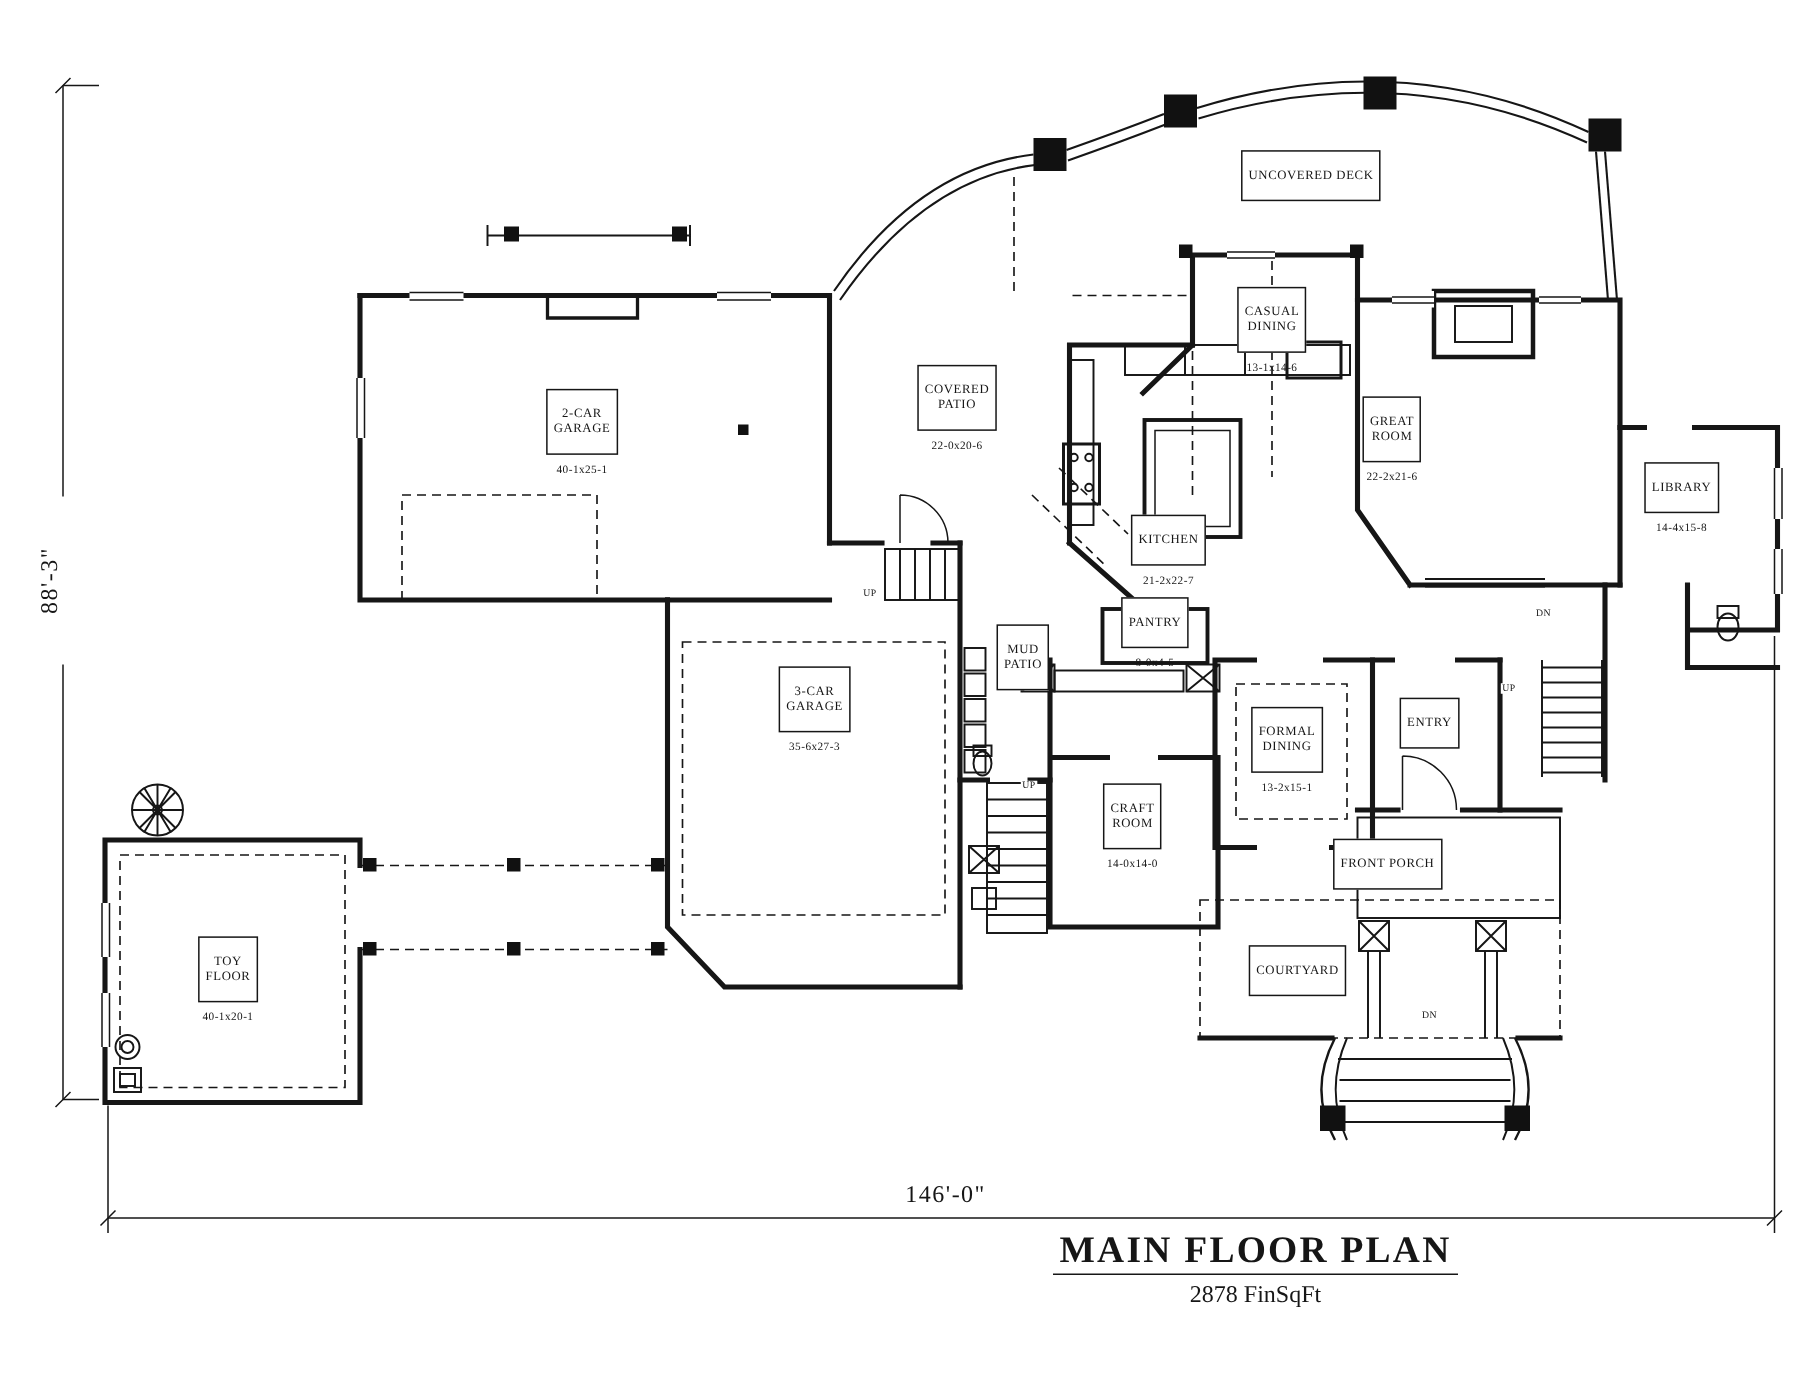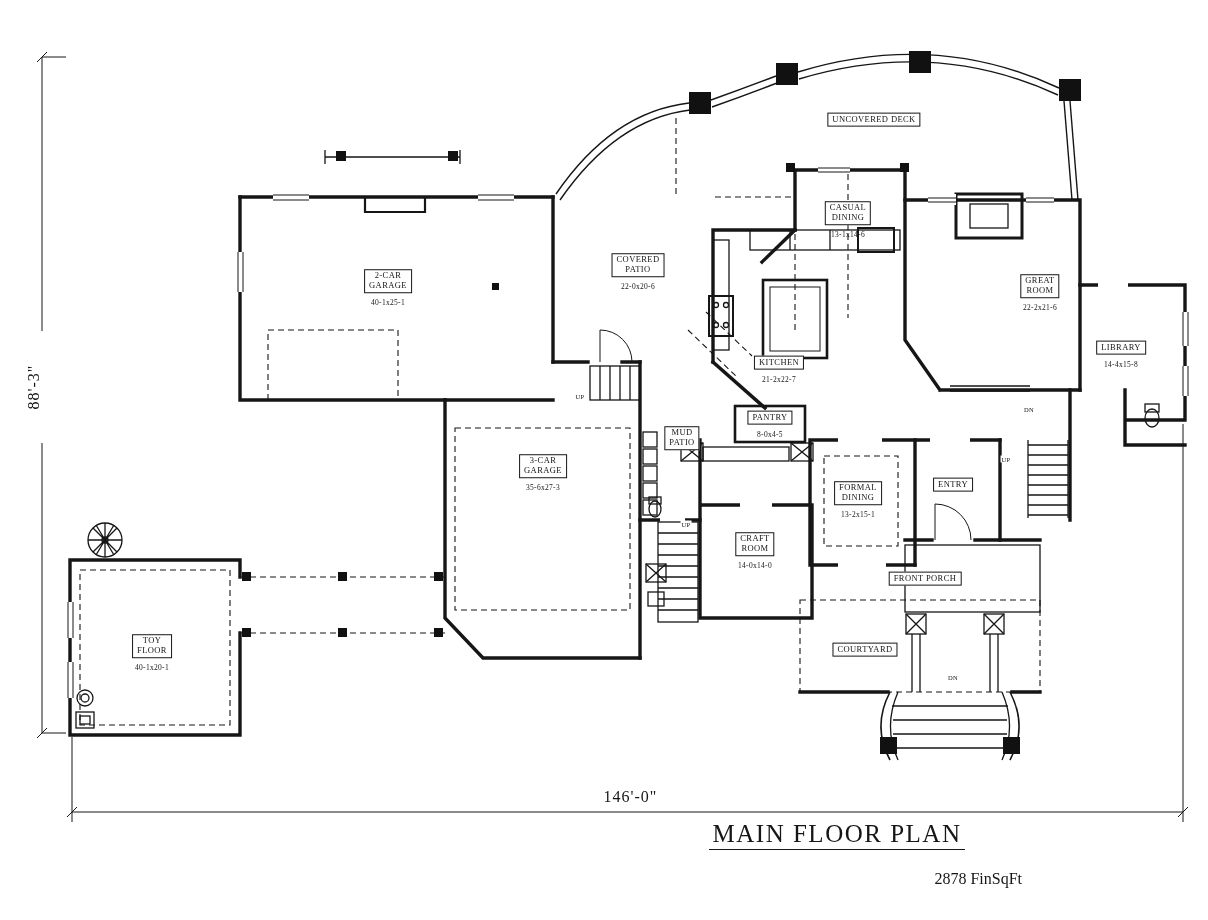--- a/index.html
+++ b/index.html
@@ -1,33 +1,33 @@
 <!DOCTYPE html>
 <html><head>
 <meta charset="utf-8">
 <style>
   html,body{margin:0;padding:0;background:#fff;}
   #plan{position:relative;width:1208px;height:920px;background:#fff;overflow:hidden;
         font-family:"Liberation Serif","DejaVu Serif",serif;color:#161616;}
   #linework{position:absolute;left:0;top:0;}
   .room{position:absolute;transform:translate(-50%,-50%);text-align:center;z-index:5;}
-  .room-name{display:inline-block;border:1.4px solid #161616;background:#fff;padding:1px 4px;
+  .room-name{display:inline-block;border:1.4px solid #161616;background:#fff;padding:11px 4px;
              font-size:8.5px;line-height:1.15;letter-spacing:.4px;white-space:pre-line;}
   .room-size{font-size:7.5px;letter-spacing:.3px;margin-top:5px;}
   .room-size:empty{display:none;}
   .stair-label{position:absolute;transform:translate(-50%,-50%);font-size:6.5px;
                letter-spacing:.3px;background:#fff;padding:0 1px;z-index:5;}
   .dim-label{position:absolute;font-size:16px;letter-spacing:1px;background:#fff;
              padding:0 6px;z-index:6;}
   #dim-width{left:50%;top:788px;transform:translateX(-95%);left:660px;}
   #dim-height{left:-22px;top:378px;transform:rotate(-90deg);width:100px;text-align:center;}
   #titleblock{position:absolute;left:652px;top:820px;width:370px;text-align:center;z-index:6;}
   #plan-title{display:inline-block;font-size:25px;letter-spacing:1.5px;
-              border-bottom:1.6px solid #161616;padding:0 4px 1px;}
-  #plan-subtitle{font-size:16px;margin-top:20px;text-align:right;}
+              border-bottom:1.6px solid #161616;padding:0 4px 1px;font-weight:bold;}
+  #plan-subtitle{font-size:16px;margin-top:5px;}
 </style>
 </head>
 <body>
 
 <div id="plan">
 
 <svg id="linework" width="1208" height="920" viewBox="0 0 1208 920">
 
   <g stroke="#161616" stroke-width="3.4" fill="none" stroke-linecap="square">
 
@@ -282,26 +282,26 @@
   <div class="room" style="left:638px;top:272px">
     <div class="room-name">COVERED
 PATIO</div>
     <div class="room-size">22-0x20-6</div>
   </div>
   <div class="room" style="left:848px;top:220px">
     <div class="room-name">CASUAL
 DINING</div>
     <div class="room-size">13-1x14-6</div>
   </div>
-  <div class="room" style="left:1040px;top:293px">
+  <div class="room" style="left:928px;top:293px">
     <div class="room-name">GREAT
 ROOM</div>
     <div class="room-size">22-2x21-6</div>
   </div>
-  <div class="room" style="left:1121px;top:352px">
+  <div class="room" style="left:1121px;top:332px">
     <div class="room-name">LIBRARY</div>
     <div class="room-size">14-4x15-8</div>
   </div>
   <div class="room" style="left:779px;top:367px">
     <div class="room-name">KITCHEN</div>
     <div class="room-size">21-2x22-7</div>
   </div>
   <div class="room" style="left:770px;top:422px">
     <div class="room-name">PANTRY</div>
     <div class="room-size">8-0x4-5</div>

